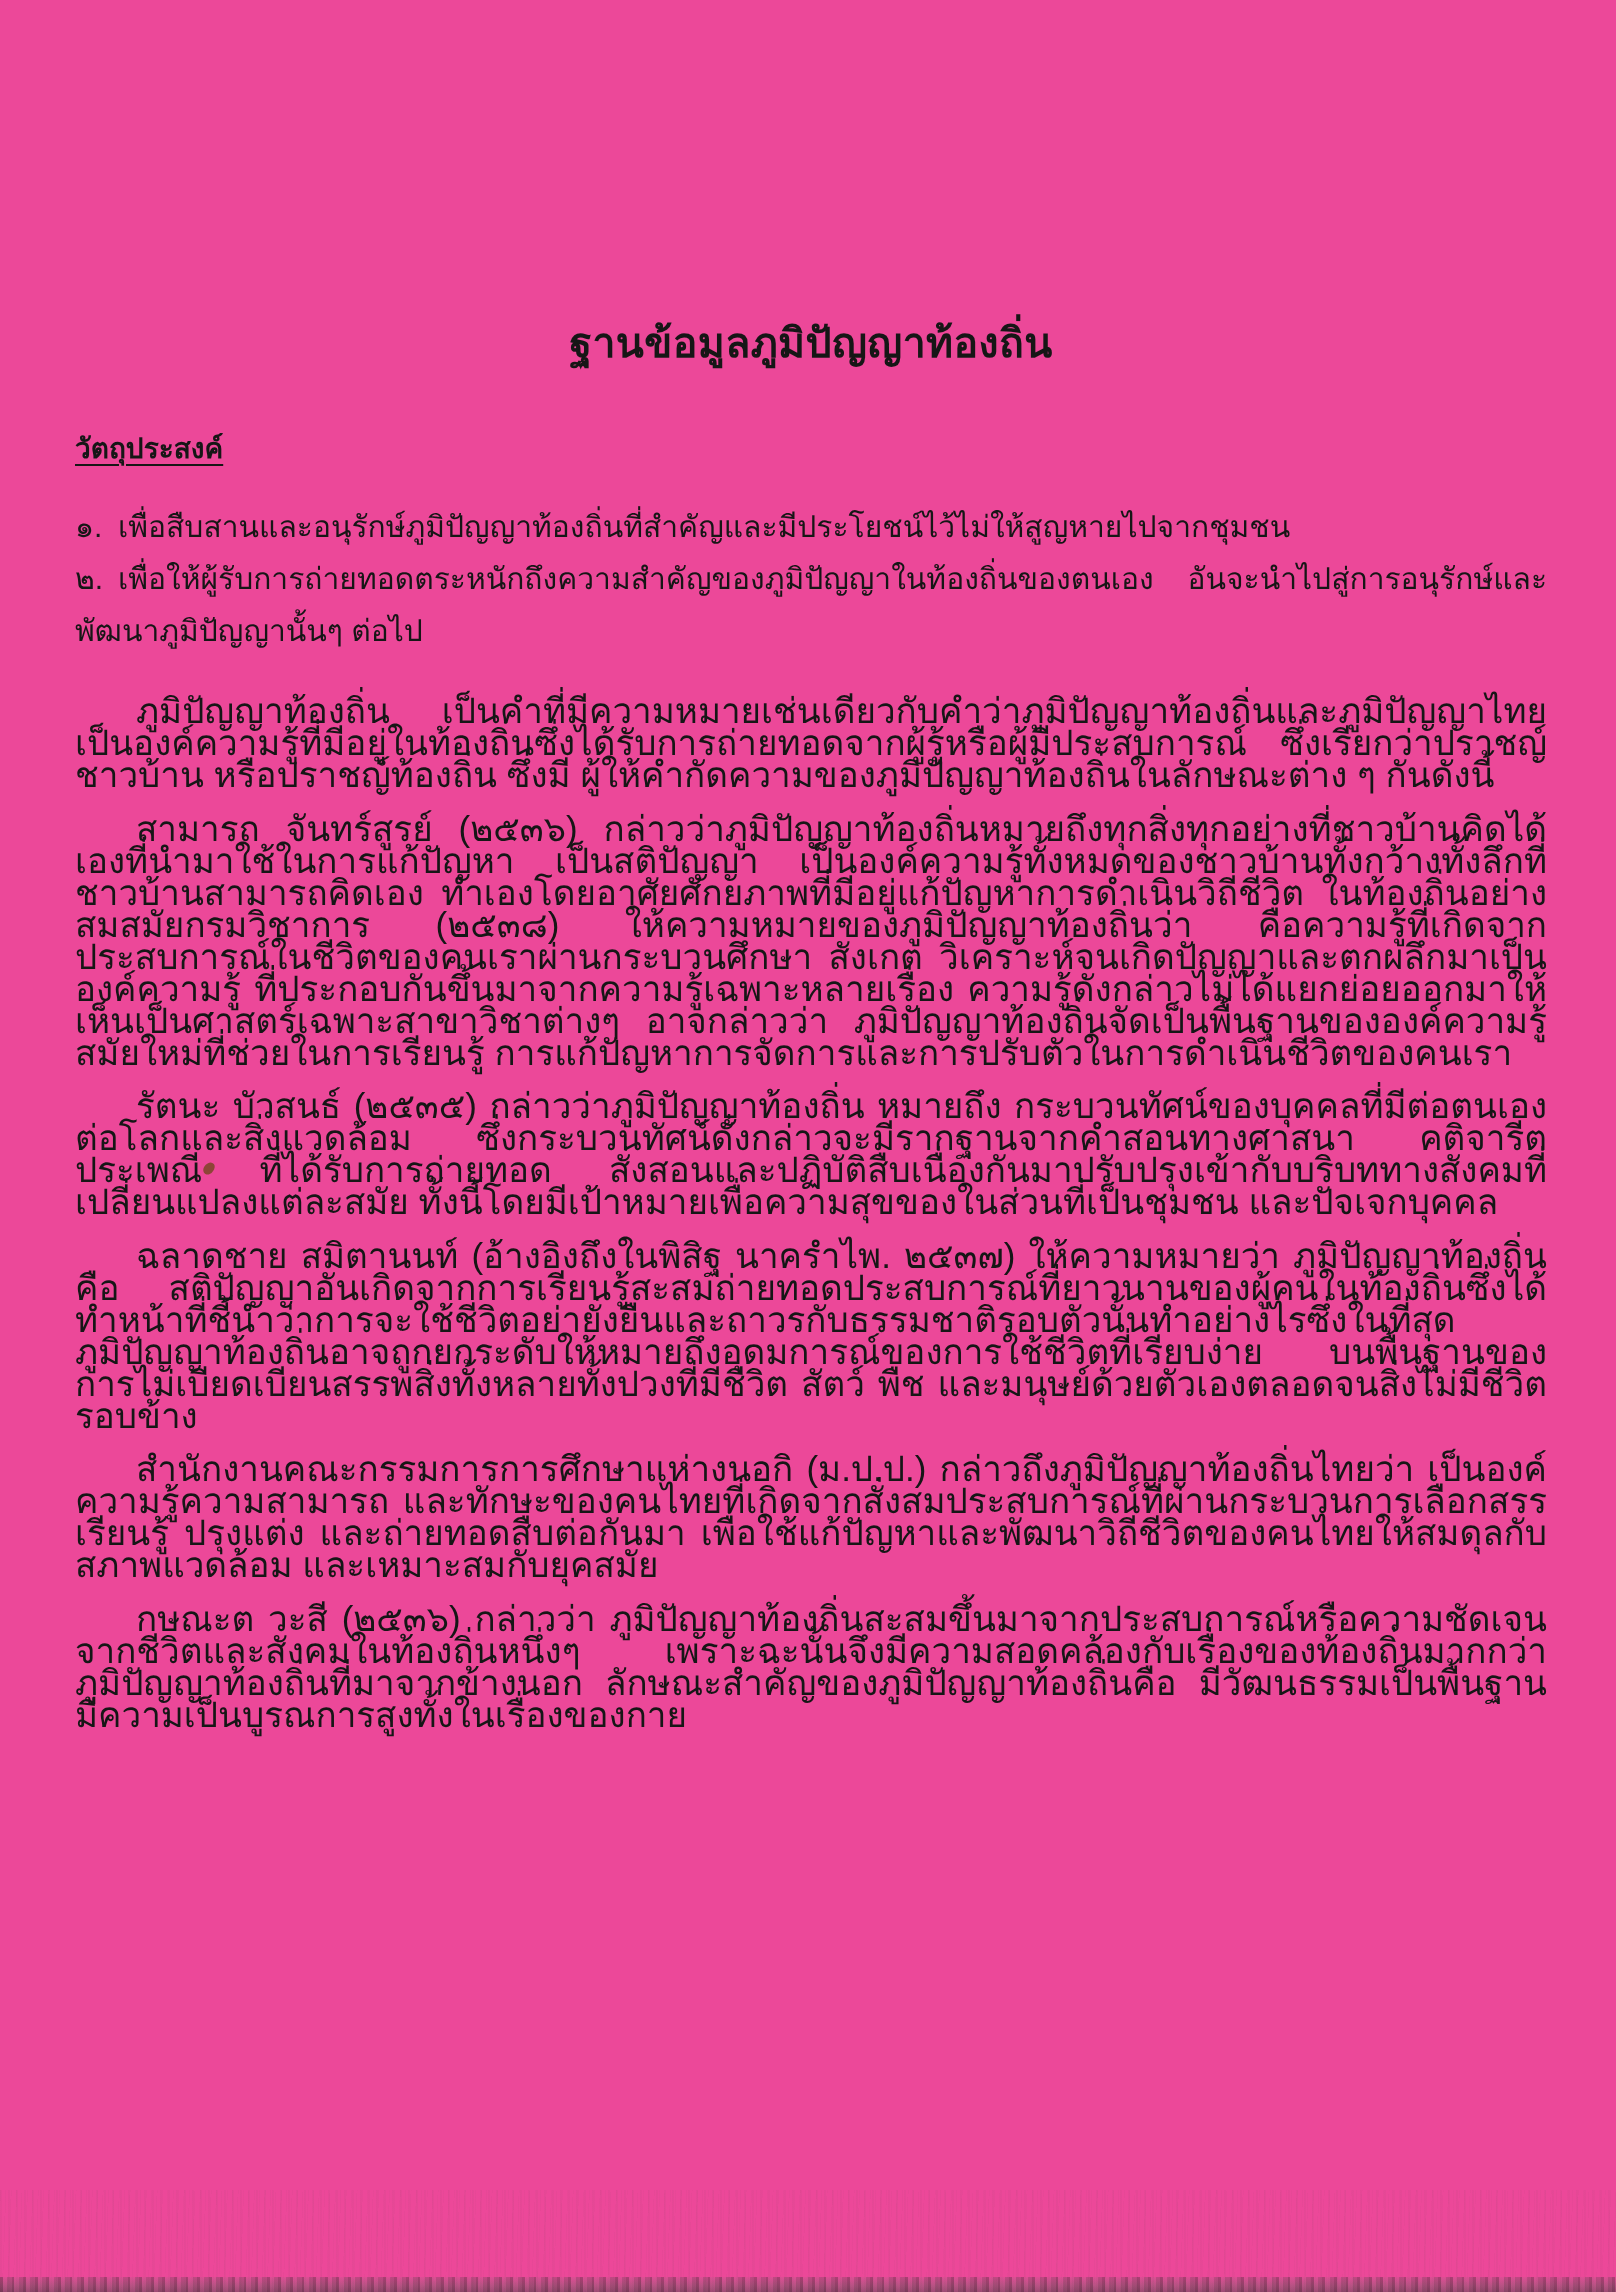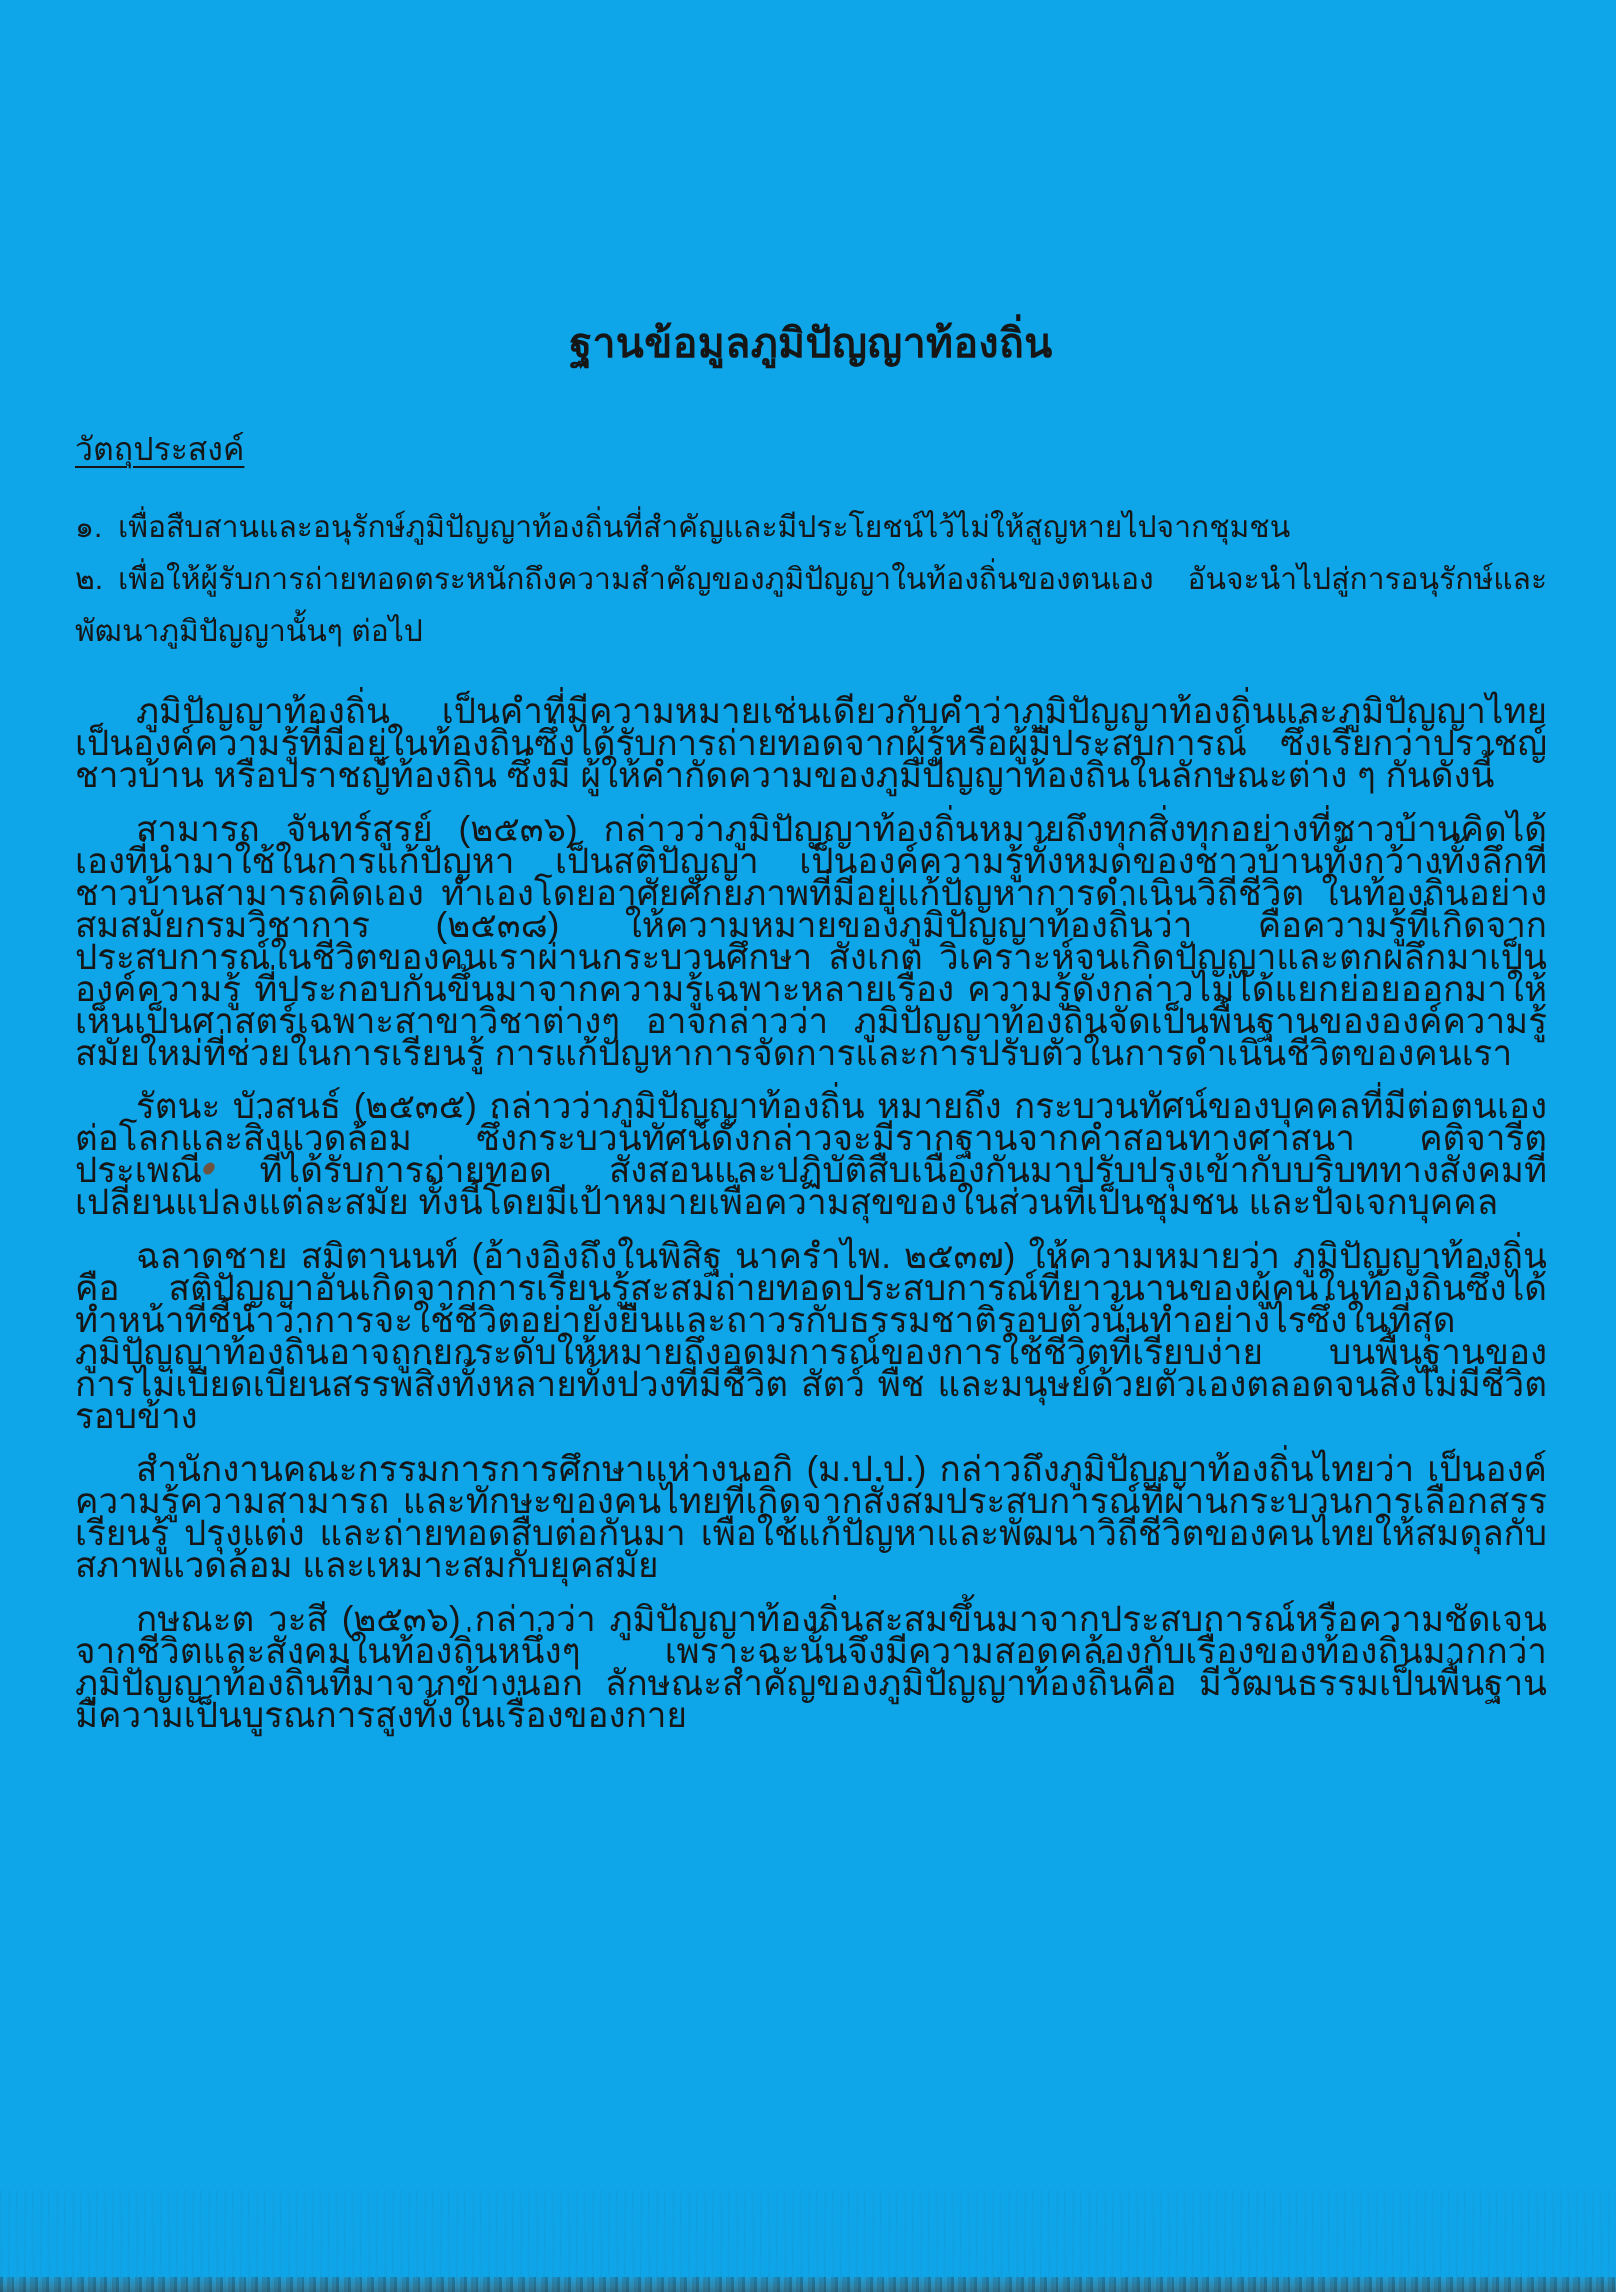--- a/index.html
+++ b/index.html
@@ -5,41 +5,41 @@
   html, body {
     margin: 0;
     padding: 0;
     background: #e8e8e6;
   }
   .page {
     position: relative;
     width: 1617px;
     height: 2293px;
     margin: 0 auto;
-    background: #0ea5e9;
+    background: #ec4899;
     overflow: hidden;
     color: #161616;
     font-family: "Liberation Sans", "DejaVu Sans", sans-serif;
   }
   .content {
     position: relative;
     padding: 312px 70px 0 75px;
   }
   .doc-title {
     margin: 0;
     font-size: 41px;
     font-weight: 700;
     text-align: center;
     line-height: 63px;
     letter-spacing: 0.4px;
   }
   .section-heading {
     margin: 47px 0 0 0;
-    font-size: 32px;
-    font-weight: 400;
+    font-size: 28px;
+    font-weight: 700;
     line-height: 54px;
     text-decoration: underline;
     text-underline-offset: 6.3px;
     text-decoration-thickness: 2.2px;
   }
   .objectives-list {
     margin-top: 25px;
   }
   .obj-item {
     font-size: 30px;

